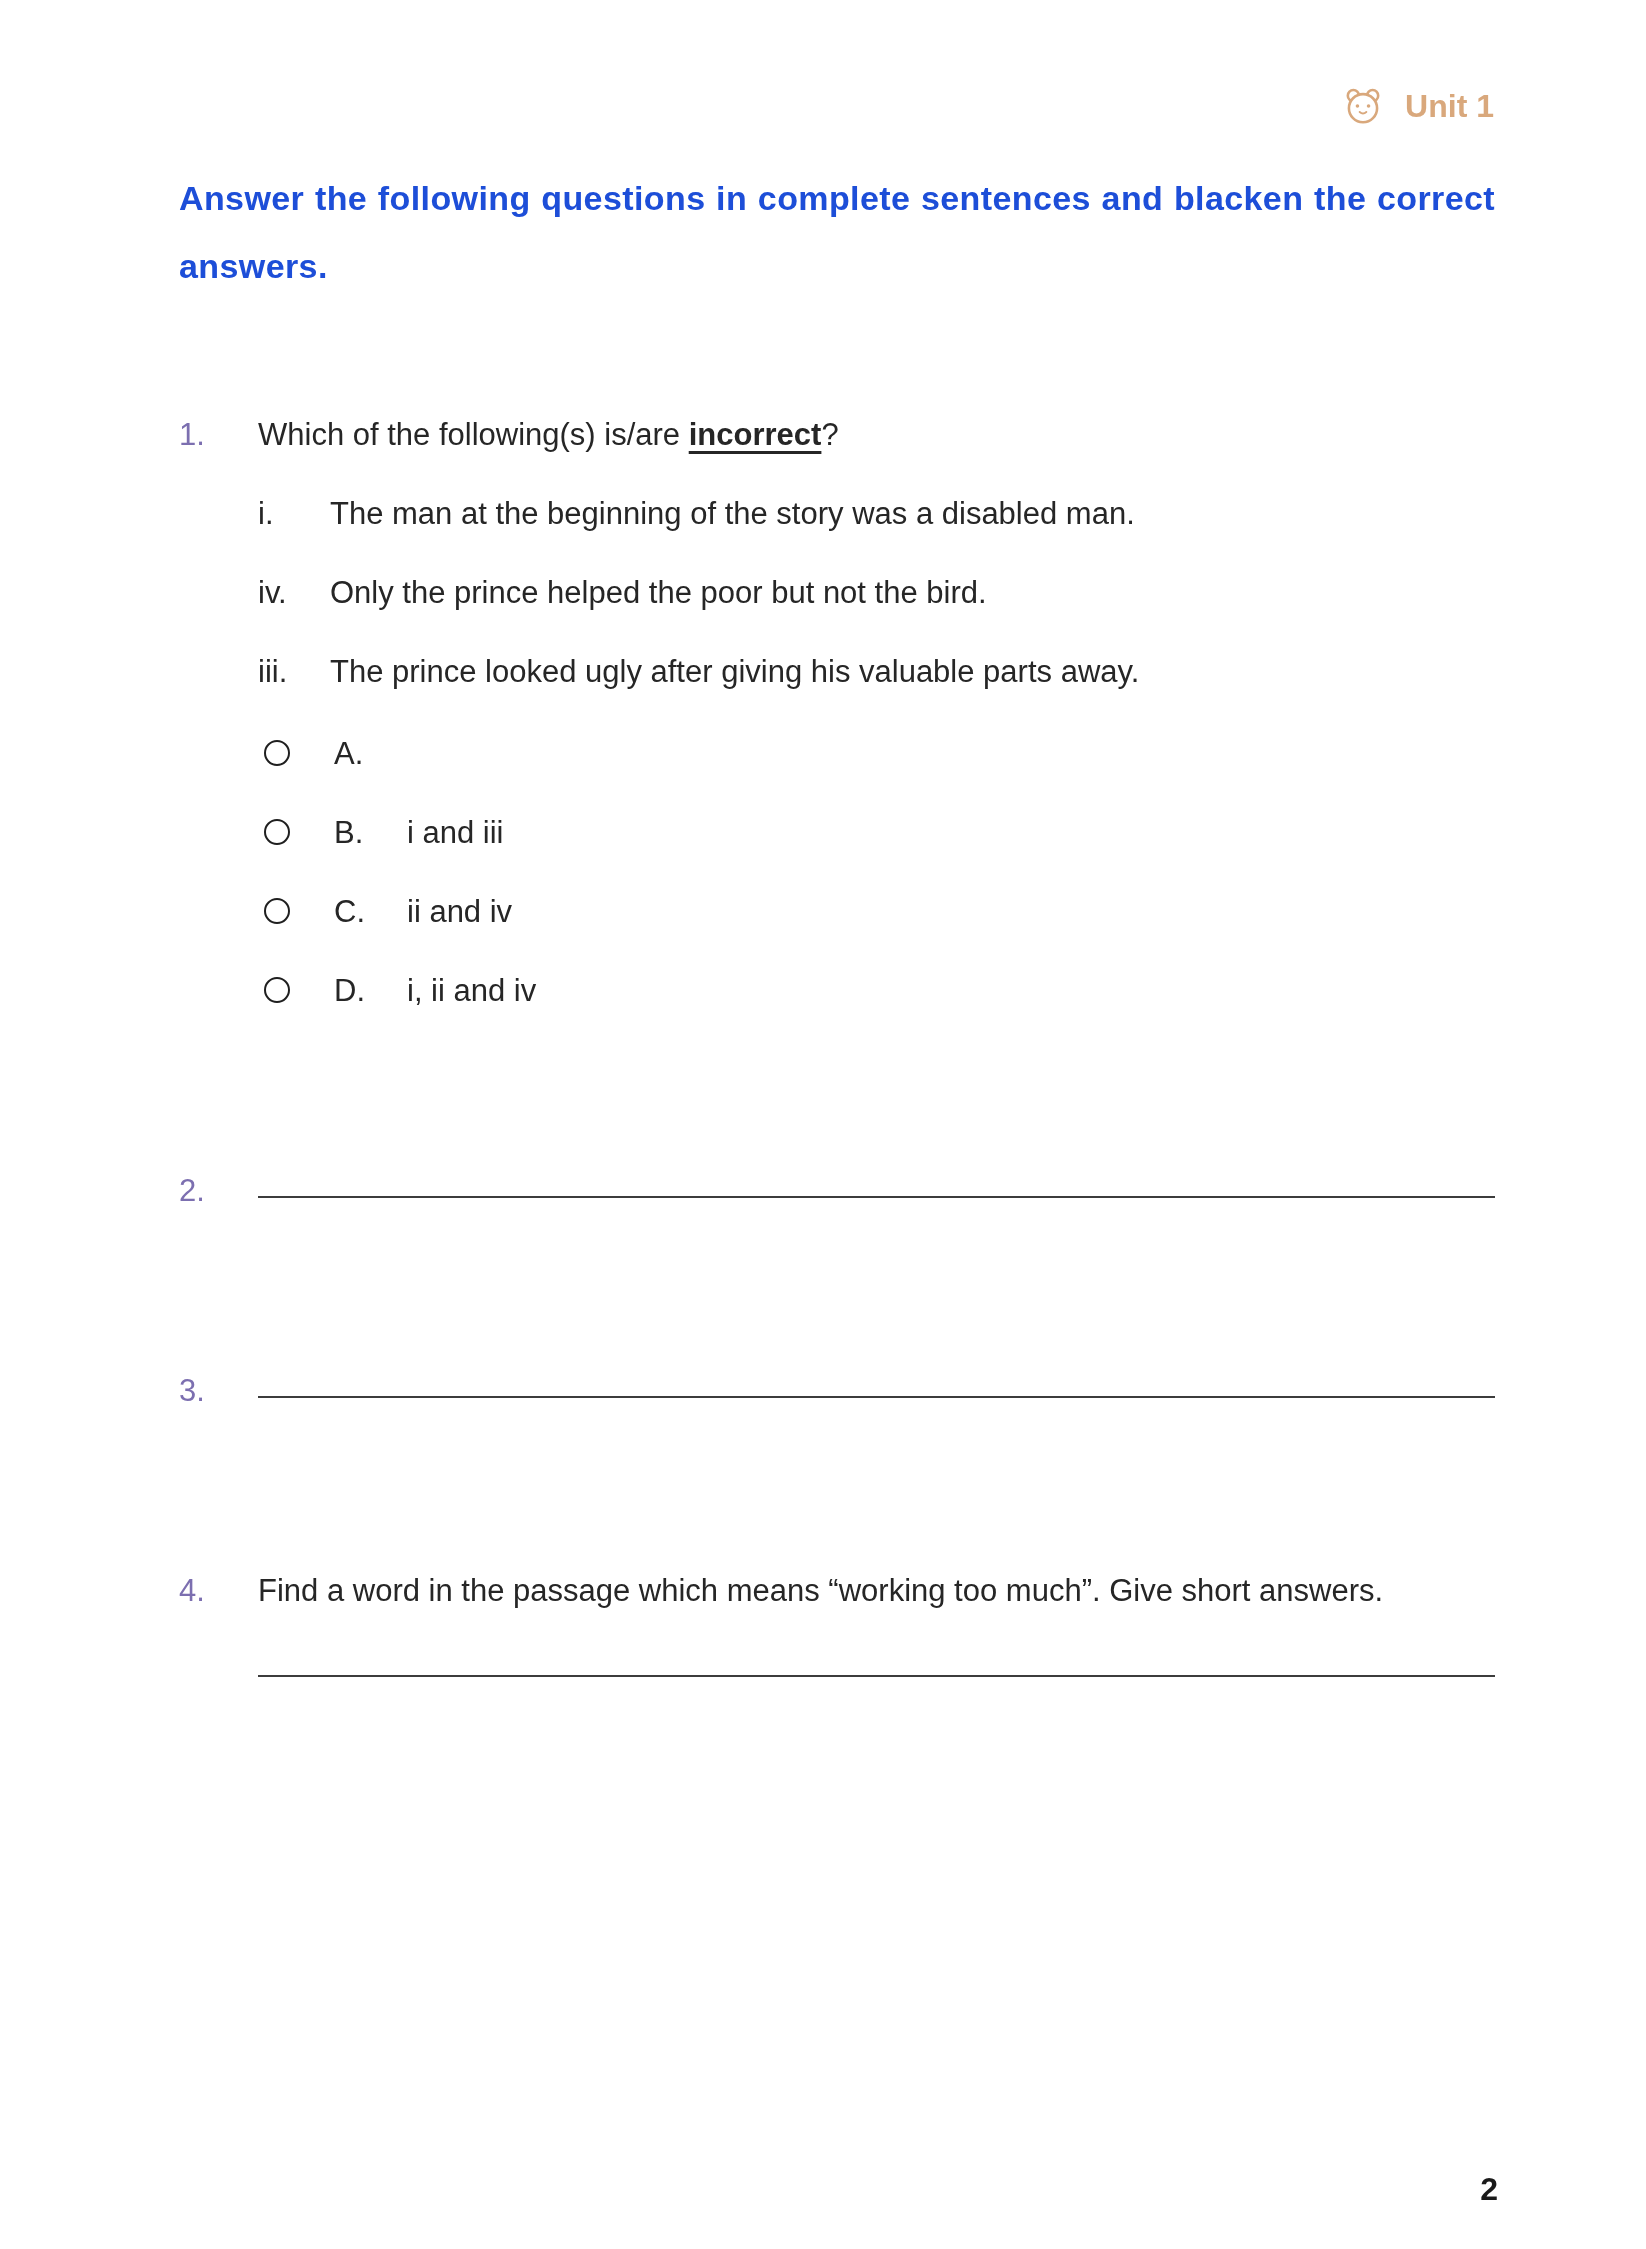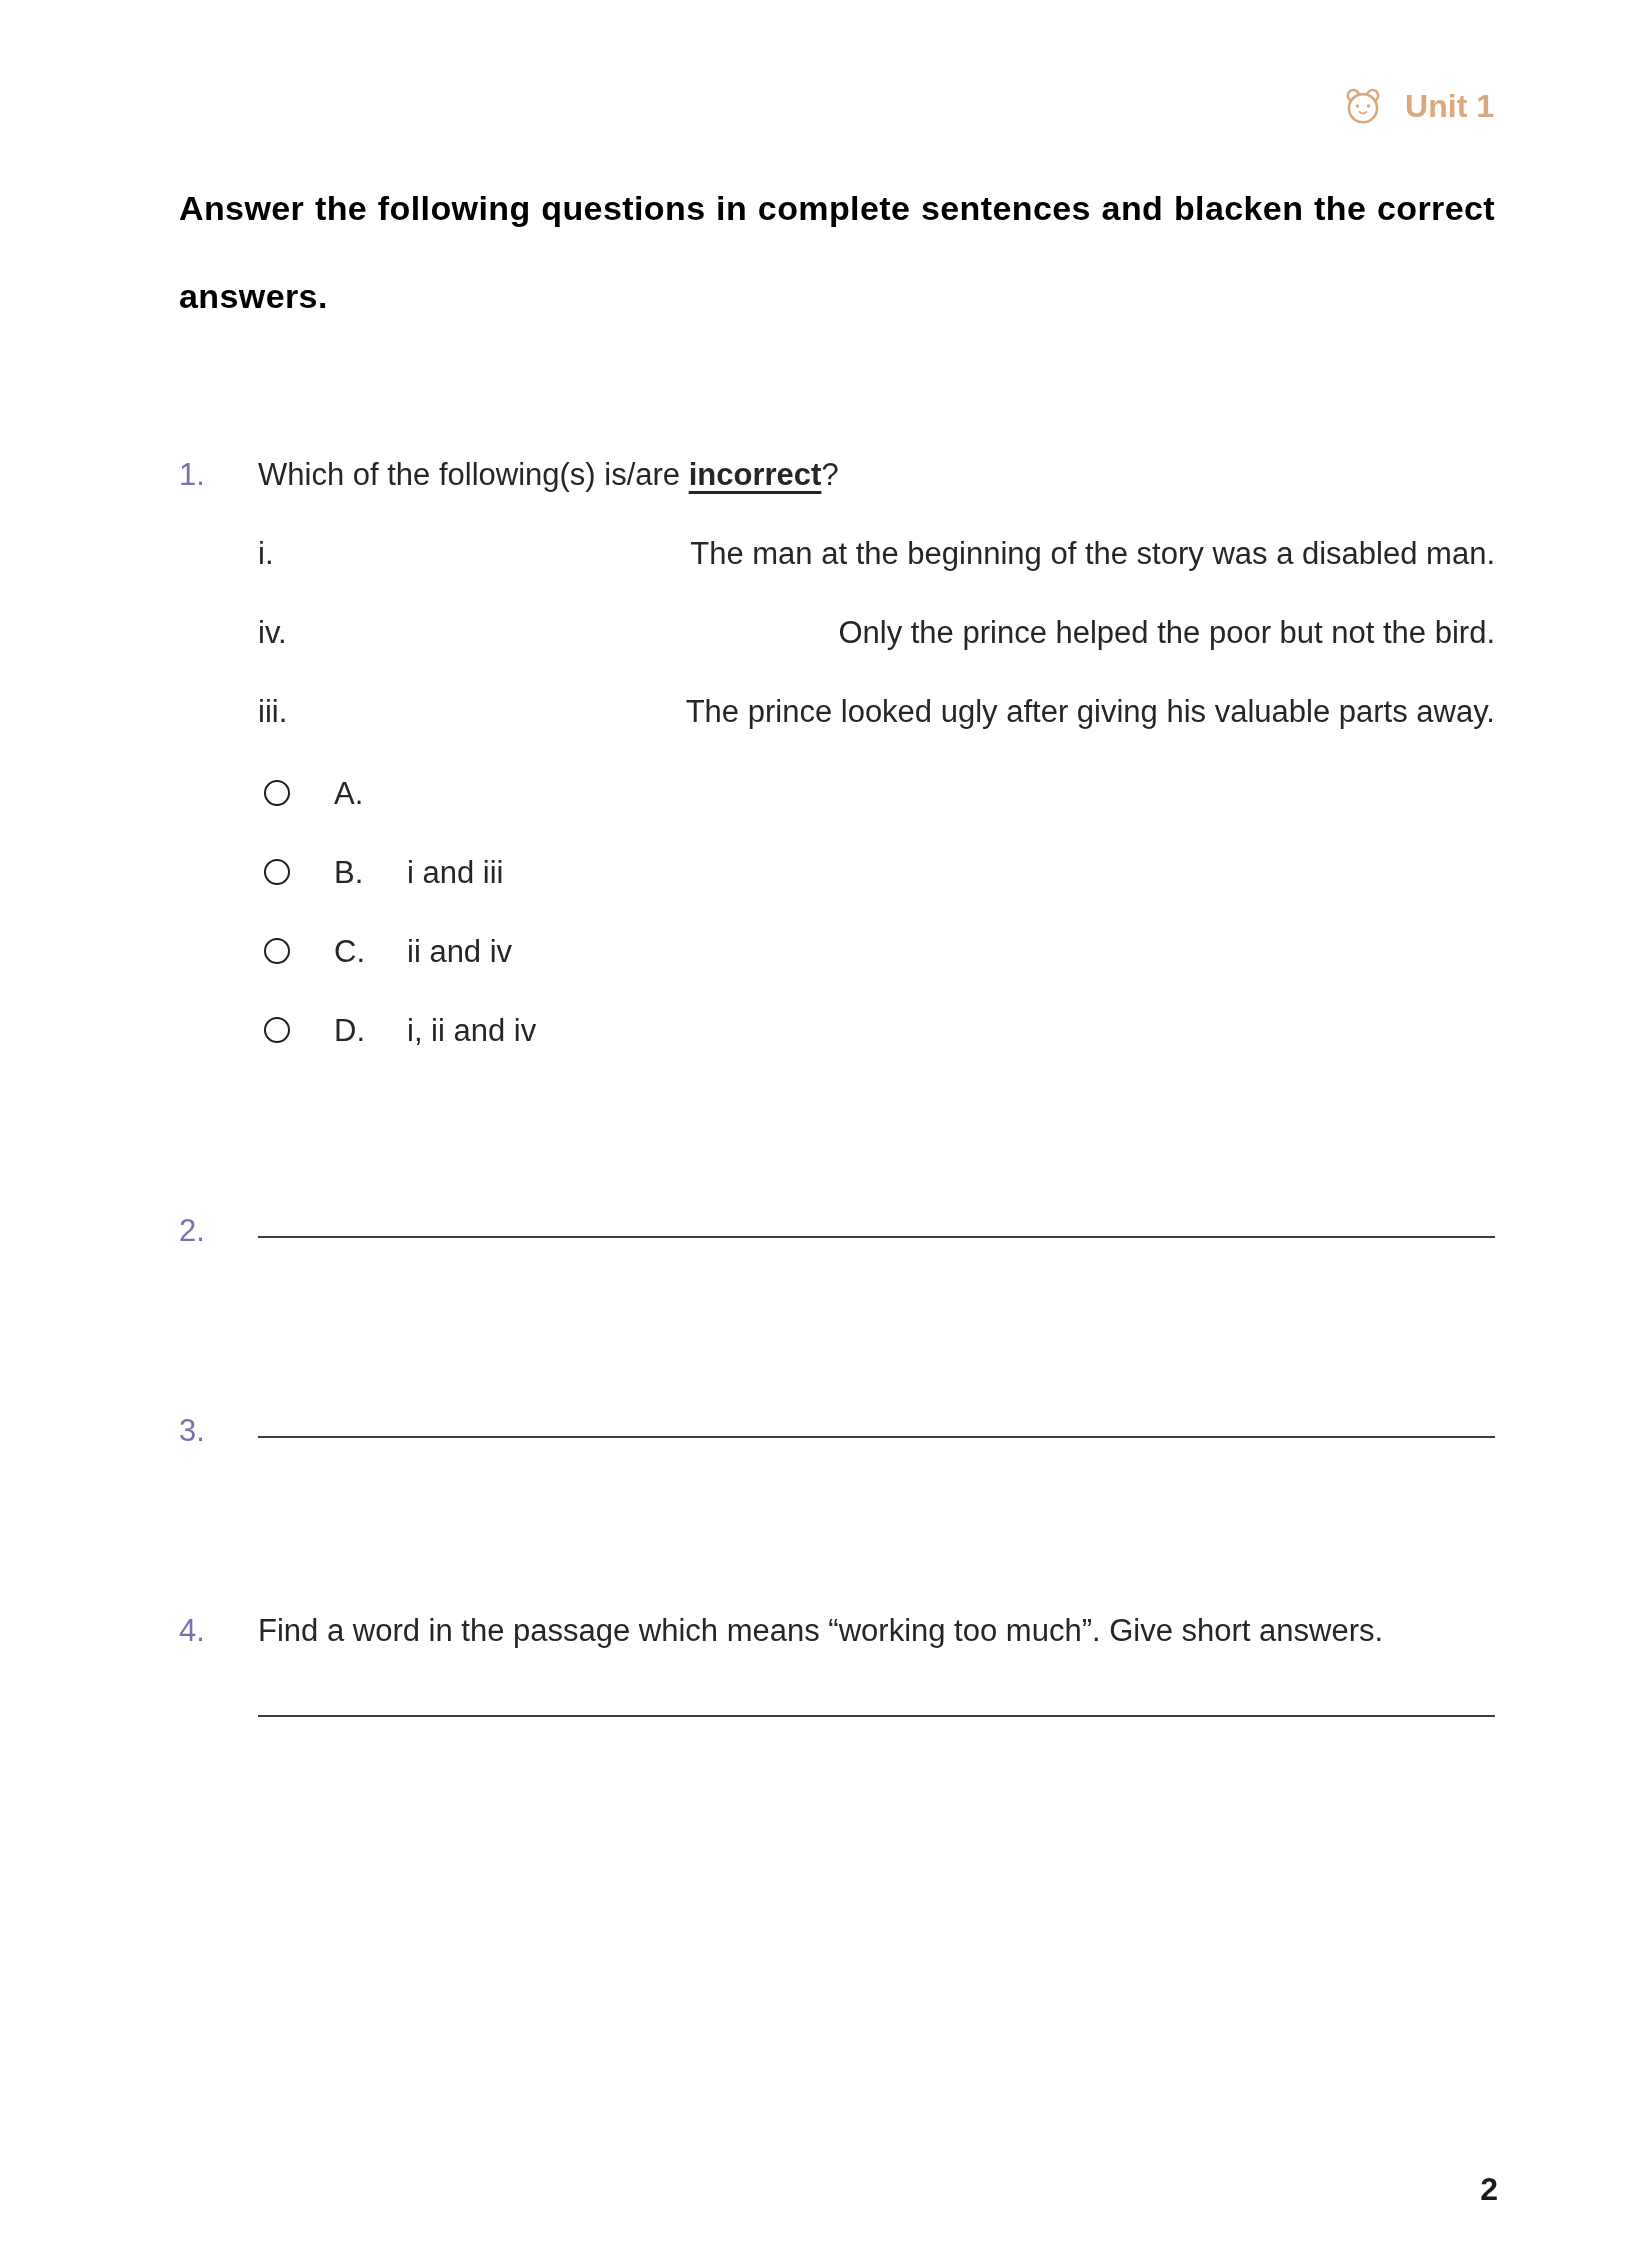--- a/index.html
+++ b/index.html
@@ -28,22 +28,22 @@
     font-weight: bold;
     font-size: 32px;
   }
   .unit-badge .icon-wrap { display: inline-flex; }
 
   
   .instructions {
     padding-top: 164px;
     font-size: 34px;
     font-weight: bold;
-    color: #000000;
-    line-height: 88px;
+    color: #1d4ed8;
+    line-height: 68px;
     text-align: justify;
     letter-spacing: 0.4px;
   }
 
   
   .qsection {
     display: grid;
     grid-template-columns: 79px 1fr;
     align-items: start;
     font-size: 31px;
@@ -61,21 +61,21 @@
     text-underline-offset: 5.9px;
   }
   .justify { text-align: justify; }
 
   
   .subitem {
     display: grid;
     grid-template-columns: 72px 1fr;
   }
   .subitem .si-label { }
-  .subitem .si-text { min-width: 0; text-align: right; }
+  .subitem .si-text { min-width: 0; }
 
   
   .options { margin-top: 2.9px; }
   .option-row {
     display: flex;
     align-items: center;
     height: 79px;
   }
   .radio-col { width: 76px; display: flex; align-items: center; }
   .radio-circle {

